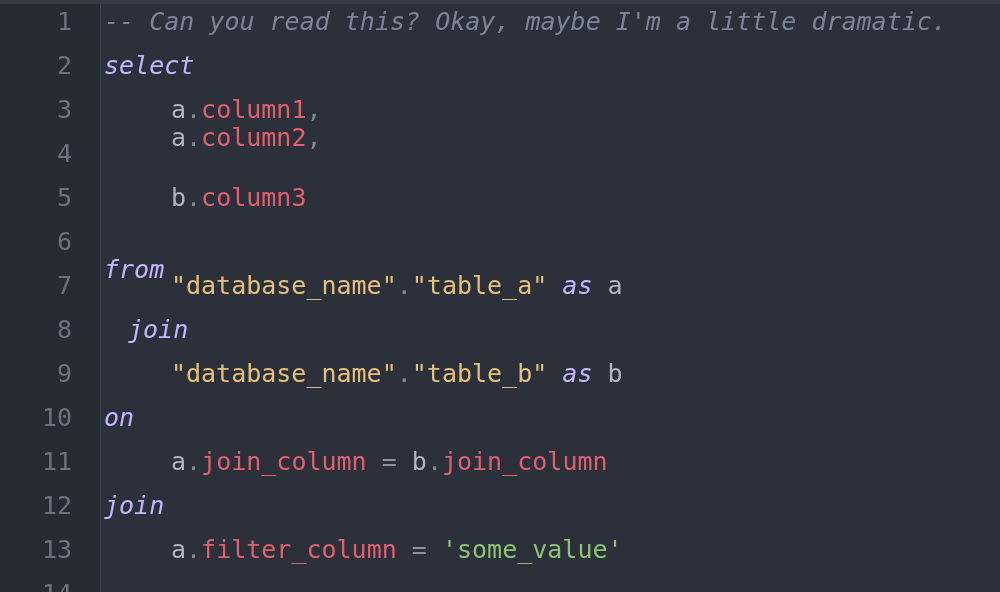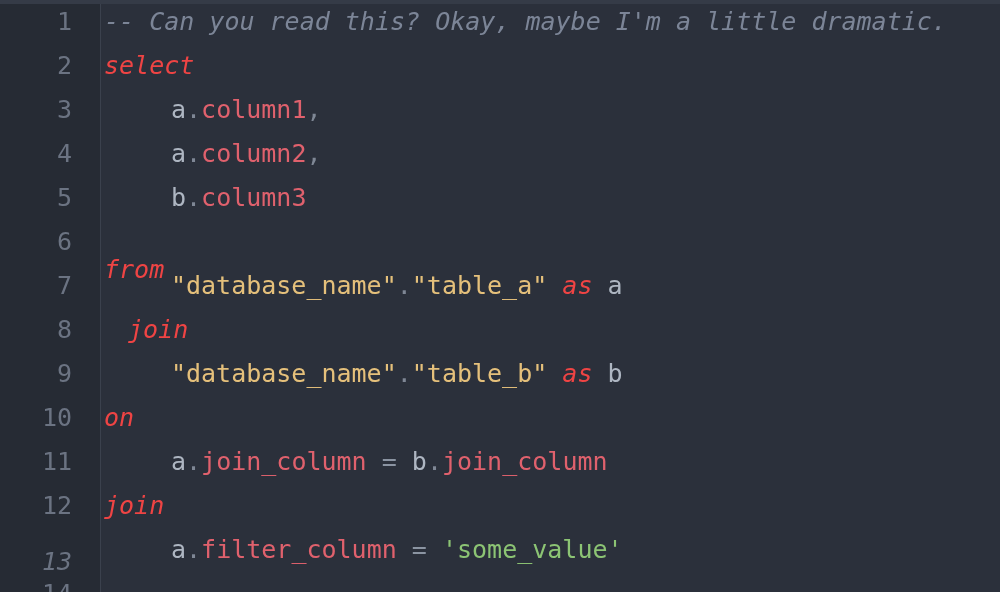--- a/index.html
+++ b/index.html
@@ -77,21 +77,21 @@
     height: 44px;
     line-height: 44px;
     font-size: 25px;
     white-space: pre;
     font-family: "DejaVu Sans Mono", "Liberation Mono", monospace;
     color: #aeb6c2;
   }
 
   .tok          { font-family: inherit; }
   .tok-comment  { color: #7c8597; font-style: italic; }
-  .tok-keyword  { color: #ef4444; font-style: italic; }
+  .tok-keyword  { color: #c4b5fd; font-style: italic; }
   .tok-column   { color: #e0616d; }
   .tok-ident    { color: #e5c07b; }
   .tok-string   { color: #8cc474; }
   .tok-alias    { color: #aeb6c2; }
   .tok-punct    { color: #7f8795; }
   .tok-op       { color: #8b94a2; }
 </style>
 </head>
 <body>
 
@@ -105,30 +105,30 @@
       <div class="line-no" style="top: 88px;">3</div>
       <div class="line-no" style="top: 132px;">4</div>
       <div class="line-no" style="top: 176px;">5</div>
       <div class="line-no" style="top: 220px;">6</div>
       <div class="line-no" style="top: 264px;">7</div>
       <div class="line-no" style="top: 308px;">8</div>
       <div class="line-no" style="top: 352px;">9</div>
       <div class="line-no" style="top: 396px;">10</div>
       <div class="line-no" style="top: 440px;">11</div>
       <div class="line-no" style="top: 484px;">12</div>
-      <div class="line-no" style="top: 540px; font-style: italic;">13</div>
+      <div class="line-no" style="top: 528px;">13</div>
       <div class="line-no" style="top: 572px;">14</div>
     </div>
   <div id="gutter-divider"></div>
 
   <div id="code">
       <div class="code-line" style="top: 0px; padding-left: 0px;"><span class="tok tok-comment">-- Can you read this? Okay, maybe I'm a little dramatic.</span></div>
       <div class="code-line" style="top: 44px; padding-left: 0px;"><span class="tok tok-keyword">select</span></div>
       <div class="code-line" style="top: 88px; padding-left: 66.96px;"><span class="tok tok-alias">a</span><span class="tok tok-punct">.</span><span class="tok tok-column">column1</span><span class="tok tok-punct">,</span></div>
-      <div class="code-line" style="top: 132px; padding-left: 66.96px;"><span class="tok tok-alias">a</span><span class="tok tok-punct">.</span><span class="tok tok-column">column2</span><span class="tok tok-punct">,</span></div>
+      <div class="code-line" style="top: 116px; padding-left: 66.96px;"><span class="tok tok-alias">a</span><span class="tok tok-punct">.</span><span class="tok tok-column">column2</span><span class="tok tok-punct">,</span></div>
       <div class="code-line" style="top: 176px; padding-left: 66.96px;"><span class="tok tok-alias">b</span><span class="tok tok-punct">.</span><span class="tok tok-column">column3</span></div>
       <div class="code-line" style="top: 220px; padding-left: 0px; margin-top: 28px;"><span class="tok tok-keyword">from</span></div>
       <div class="code-line" style="top: 264px; padding-left: 66.96px;"><span class="tok tok-ident">"database_name"</span><span class="tok tok-punct">.</span><span class="tok tok-ident">"table_a"</span><span class="tok "> </span><span class="tok tok-keyword">as</span><span class="tok "> </span><span class="tok tok-alias">a</span></div>
       <div class="code-line" style="top: 308px; padding-left: 0px; margin-left: 24px;"><span class="tok tok-keyword">join</span></div>
       <div class="code-line" style="top: 352px; padding-left: 66.96px;"><span class="tok tok-ident">"database_name"</span><span class="tok tok-punct">.</span><span class="tok tok-ident">"table_b"</span><span class="tok "> </span><span class="tok tok-keyword">as</span><span class="tok "> </span><span class="tok tok-alias">b</span></div>
       <div class="code-line" style="top: 396px; padding-left: 0px; text-align: center;"><span class="tok tok-keyword">on</span></div>
       <div class="code-line" style="top: 440px; padding-left: 66.96px;"><span class="tok tok-alias">a</span><span class="tok tok-punct">.</span><span class="tok tok-column">join_column</span><span class="tok "> </span><span class="tok tok-op">=</span><span class="tok "> </span><span class="tok tok-alias">b</span><span class="tok tok-punct">.</span><span class="tok tok-column">join_column</span></div>
       <div class="code-line" style="top: 484px; padding-left: 0px;"><span class="tok tok-keyword">join</span></div>
       <div class="code-line" style="top: 528px; padding-left: 66.96px;"><span class="tok tok-alias">a</span><span class="tok tok-punct">.</span><span class="tok tok-column">filter_column</span><span class="tok "> </span><span class="tok tok-op">=</span><span class="tok "> </span><span class="tok tok-string">'some_value'</span></div>
       <div class="code-line" style="top: 572px; padding-left: 0px;"></div>

